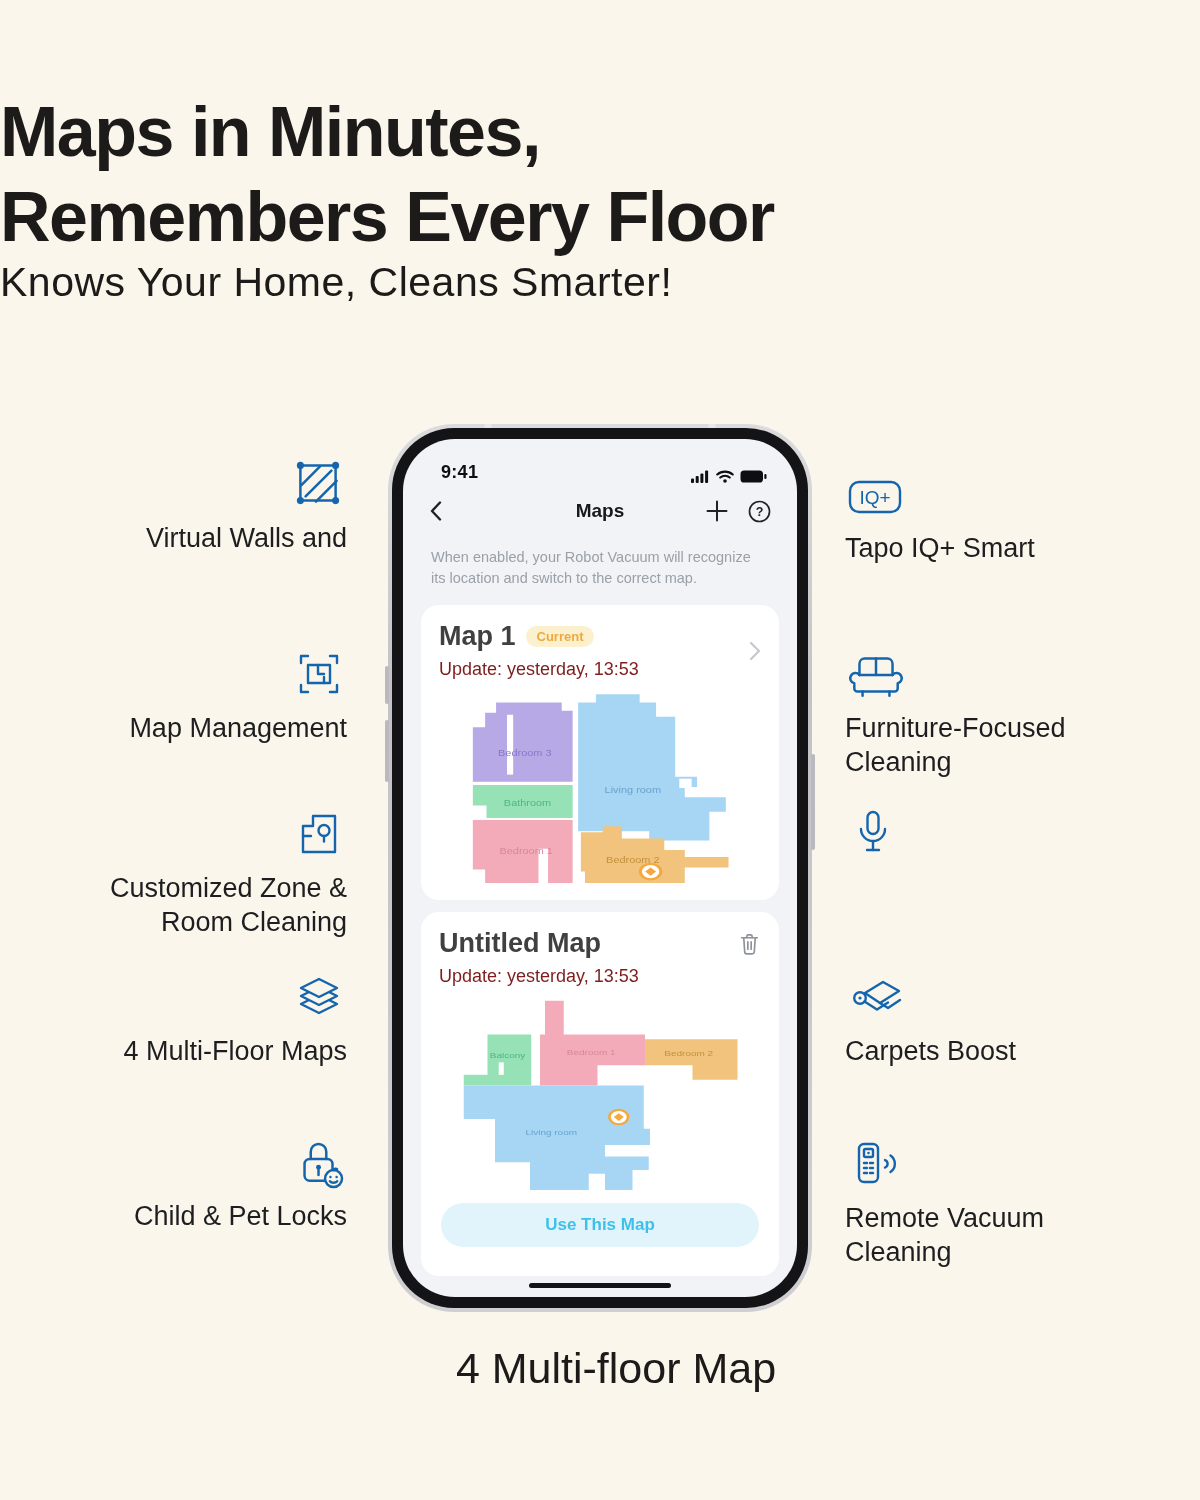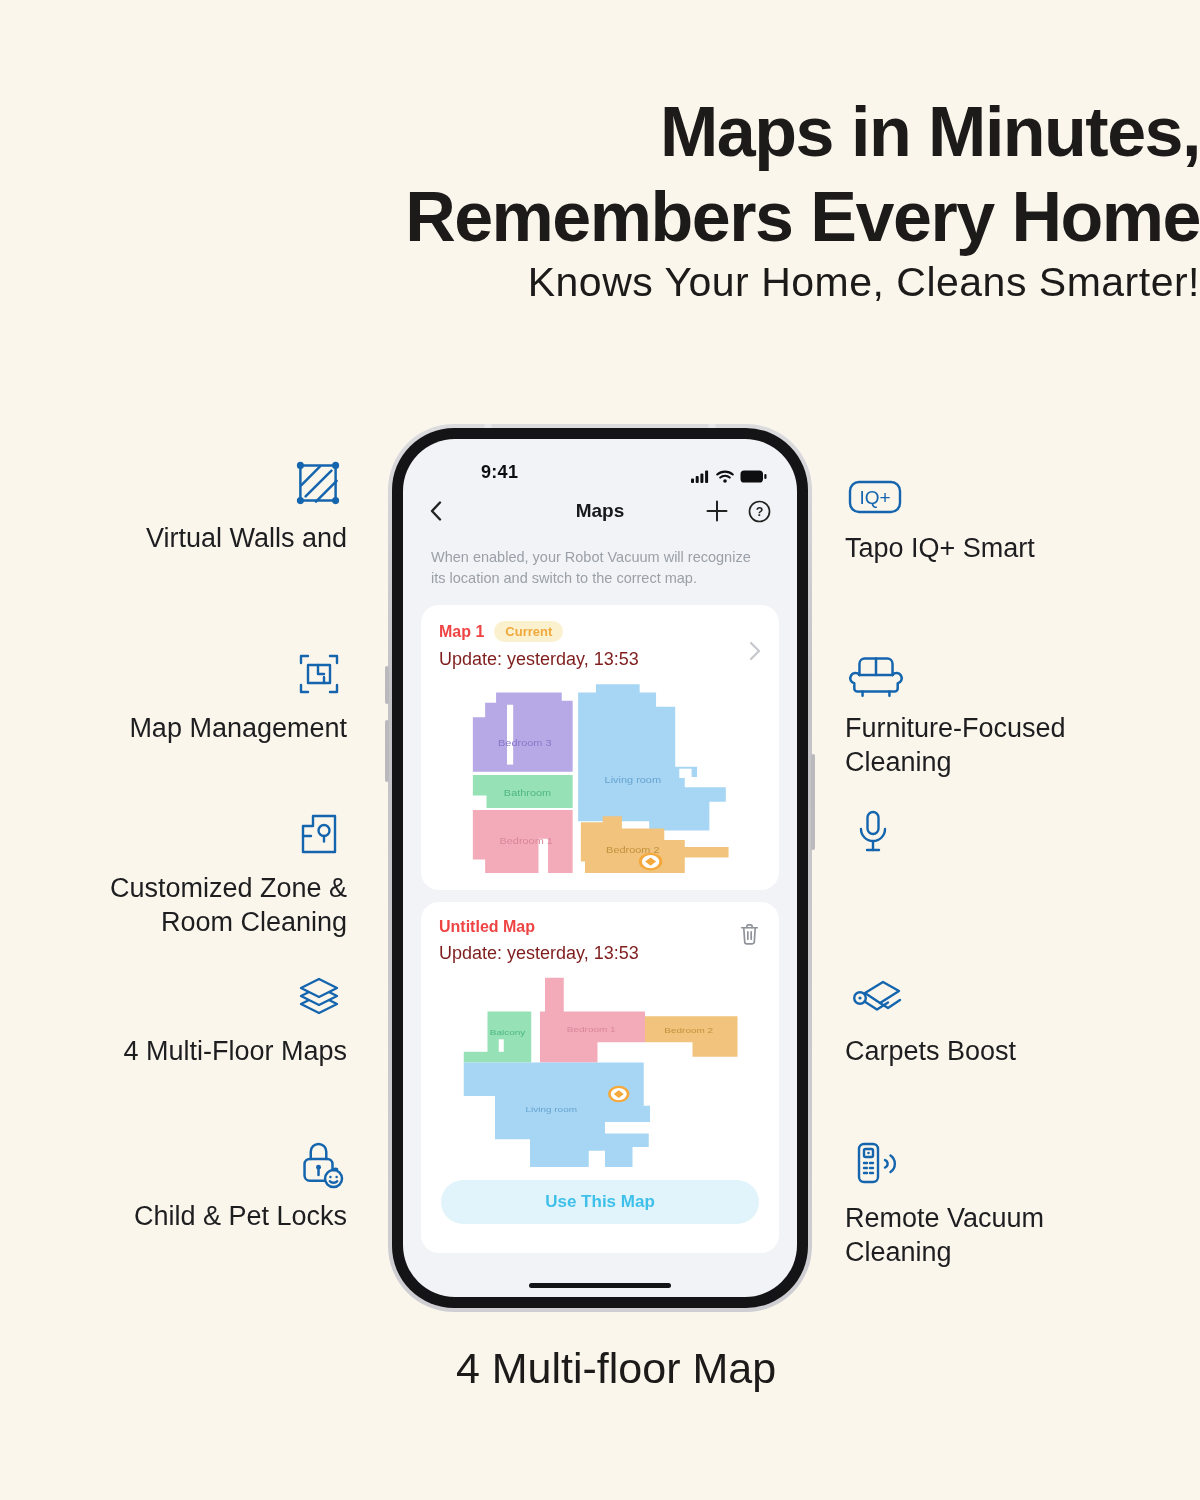--- a/index.html
+++ b/index.html
@@ -5,21 +5,21 @@
   * { box-sizing: border-box; margin: 0; padding: 0; }
   html,body { width:1200px; height:1500px; }
   body {
     position: relative;
     background: #faf6ec;
     font-family: "Liberation Sans", sans-serif;
     color: #1d1a1a;
     overflow: hidden;
   }
   
-  .hero { position:absolute; top:90px; left:0; width:1200px; text-align:right; }
+  .hero { position:absolute; top:90px; left:0; width:1200px; text-align:left; }
   .hero h1 { font-size:70px; line-height:1.21; font-weight:700; letter-spacing:-1.5px; color:#1d1a1a; }
   .hero .subtitle { font-size:41px; font-weight:500; letter-spacing:0.5px; }
 
   
   .feature { position:absolute; width:275px; }
   .feature.fleft { left:72px; text-align:right; }
   .feature.fright { left:845px; text-align:left; }
   .icon-wrap { height:62px; display:flex; align-items:flex-end; margin-bottom:9px; }
   .fleft .icon-wrap { justify-content:flex-end; }
   .fright .icon-wrap { justify-content:flex-start; }
@@ -36,32 +36,32 @@
            border-radius:66px; background:linear-gradient(180deg,#dcdcdf, #c3c3c7 30%, #cfcfd3); }
   .bezel { position:absolute; inset:4px; border-radius:62px; background:#141416; }
   .screen { position:absolute; inset:15px; border-radius:52px; background:#f2f3f6; overflow:hidden; }
   .sidebtn { position:absolute; background:#b9b9be; border-radius:3px; }
   .btn-l1 { left:-3px; top:242px; width:4px; height:38px; }
   .btn-l2 { left:-3px; top:296px; width:4px; height:62px; }
   .btn-r  { right:-3px; top:330px; width:4px; height:96px; }
   .ant { position:absolute; top:0px; width:8px; height:4px; background:#e9e9ec; border-radius:2px; }
 
   .statusbar { height:48px; display:flex; align-items:flex-end; justify-content:space-between; padding:0 30px 4px 38px; }
-  .time { font-size:18px; font-weight:700; color:#0e0e10; letter-spacing:.3px;margin-left:40px; }
+  .time { font-size:18px; font-weight:700; color:#0e0e10; letter-spacing:.3px; }
   .sticons { display:flex; align-items:center; gap:6px; }
 
   .navbar { position:relative; height:48px; display:flex; align-items:center; padding:0 26px; }
   .nav-title { position:absolute; left:0; right:0; text-align:center; font-size:19px; font-weight:700; color:#18181a; }
   .nav-right { margin-left:auto; display:flex; align-items:center; gap:20px; z-index:2; }
 
   .desc { padding:12px 28px 2px; font-size:14.5px; line-height:1.45; color:#9aa0a8; }
 
   .card { position:relative; background:#fff; border-radius:18px; margin:14px 18px 0; padding:16px 18px 14px; }
   .card-head { display:flex; align-items:center; }
-  .map-name { font-size:16px; font-weight:700; color:#ef4444; }
+  .map-name { font-size:27px; font-weight:700; color:#404040; }
   .badge { margin-left:10px; background:#fcf1cf; color:#f0a93c; font-size:13px; font-weight:700;
            padding:3px 11px; border-radius:12px; }
   .update { font-size:18px; color:#7f1d1d; margin-top:7px; }
   .chev-right { position:absolute; right:18px; top:36px; }
   .trash-btn { position:absolute; right:18px; top:20px; }
   .mapsvg { display:block; margin:10px auto 0; }
   .room-label { font-size:8px; font-weight:500; text-anchor:middle; font-family:"Liberation Sans",sans-serif; }
   .usebtn { margin:10px 2px 15px; height:44px; border-radius:22px; background:#e1f4fb; color:#3fc0ea;
             font-size:17px; font-weight:700; display:flex; align-items:center; justify-content:center; cursor:pointer; }
   .home-indicator { position:absolute; bottom:9px; left:50%; transform:translateX(-50%);
@@ -69,21 +69,21 @@
 
   .caption { position:absolute; top:1344px; left:16px; width:1200px; text-align:center;
              font-size:43px; font-weight:500; color:#1d1a1a; }
 </style>
 </head>
 <body>
 
 <div class="hero">
   <h1>
     <span>Maps in Minutes,</span><br>
-    <span>Remembers Every Home</span>
+    <span>Remembers Every Floor</span>
   </h1>
   <div class="subtitle">Knows Your Home, Cleans Smarter!</div>
 </div>
 
 <div class="feature fleft" style="top:450px">
   <div class="icon-wrap">
     <svg class="ficon" width="58" height="58" viewBox="0 0 56 56">
       <rect x="11" y="11" width="34" height="34"></rect>
       <path d="M12,30 L30,12"></path>
         <path d="M16,41 L41,16"></path>

